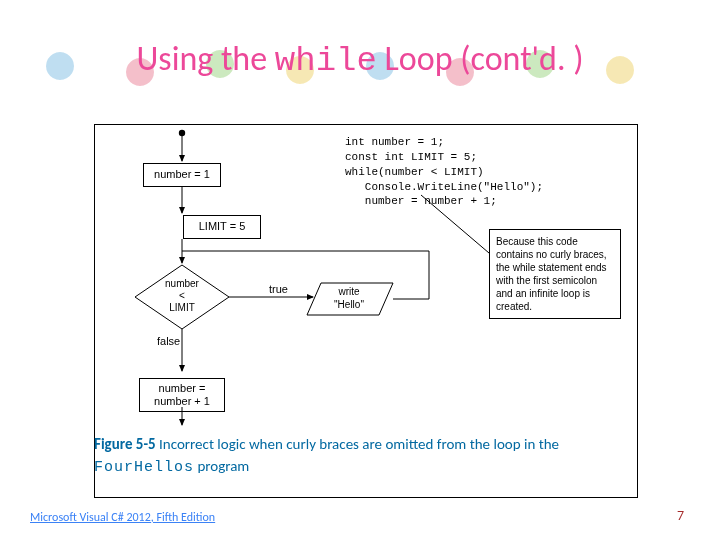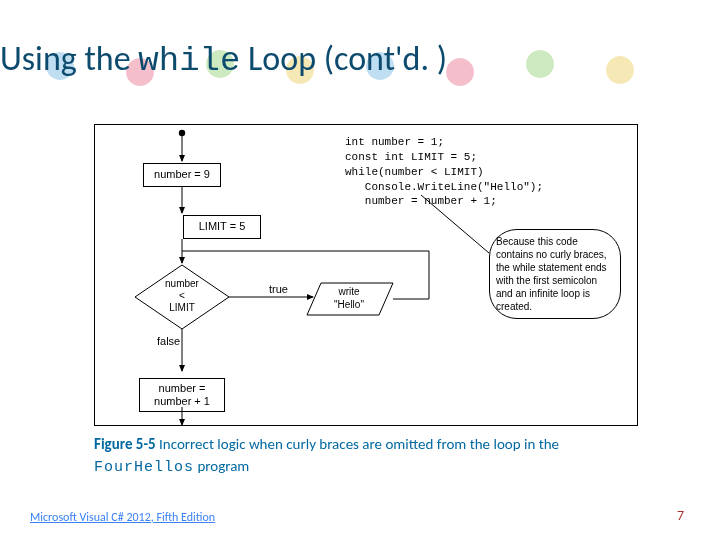--- a/index.html
+++ b/index.html
@@ -15,34 +15,34 @@
     position: absolute;
     top: 0; left: 0; width: 720px; height: 110px;
     z-index: 0;
     opacity: 0.35;
   }
   .title {
     position: absolute;
     top: 38px;
     left: 0;
     width: 720px;
-    text-align: left;
+    text-align: center;
     font-size: 34px;
     font-weight: 400;
-    color: #0c4a6e;
+    color: #ec4899;
     font-family: Calibri, "Segoe UI", Arial, sans-serif;
     z-index: 2;
   }
   .title .code { font-family: "Courier New", monospace; }
   .figure {
     position: absolute;
     top: 124px;
     left: 94px;
     width: 544px;
-    height: 302px;
+    height: 374px;
     border: 1px solid #000;
     background: #fff;
     z-index: 2;
   }
   .caption {
     position: absolute;
     top: 434px;
     left: 94px;
     width: 560px;
     font-size: 15px;
@@ -126,26 +126,26 @@
 </h1>
 
 <div class="figure">
 
   <div class="codeblock" style="left:250px; top:10px;"><span>int number = 1;</span>
 <span>const int LIMIT = 5;</span>
 <span>while(number &lt; LIMIT)</span>
 <span>   Console.WriteLine("Hello");</span>
 <span>   number = number + 1;</span></div>
 
-  <div class="callout" style="left:394px; top:104px; width:132px;border-radius:28px;">
+  <div class="callout" style="left:394px; top:104px; width:132px;">
     <span>Because this code contains no curly braces, the while statement ends with the first semicolon and an infinite loop is created.</span>
   </div>
 
   <div class="fc-rect" style="left:48px; top:38px; width:78px; height:24px;">
-    <span>number = 9</span>
+    <span>number = 1</span>
   </div>
   <div class="fc-rect" style="left:48px; top:90px; width:78px; height:24px;margin-left:40px;">
     <span>LIMIT = 5</span>
   </div>
   <div class="fc-rect" style="left:44px; top:253px; width:86px; height:34px; flex-direction:column;">
     <span>number =</span>
     <span>number + 1</span>
   </div>
 
   <div class="fc-label" style="left:174px; top:158px;">true</div>

